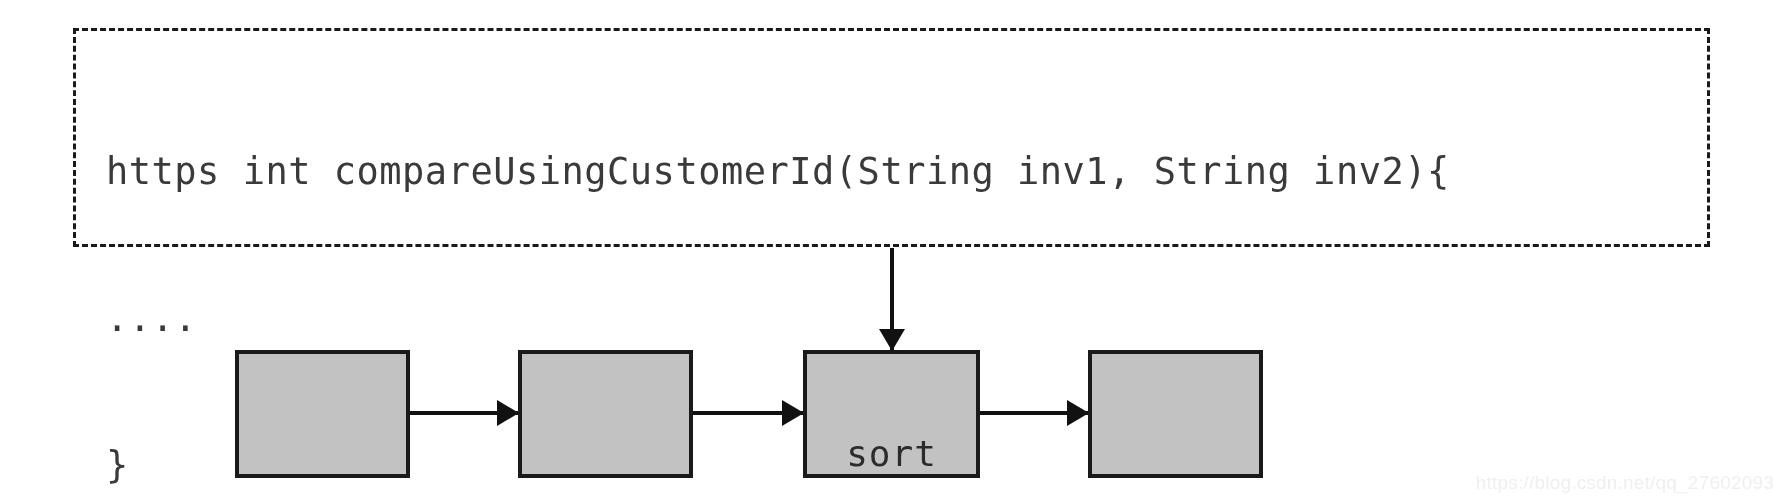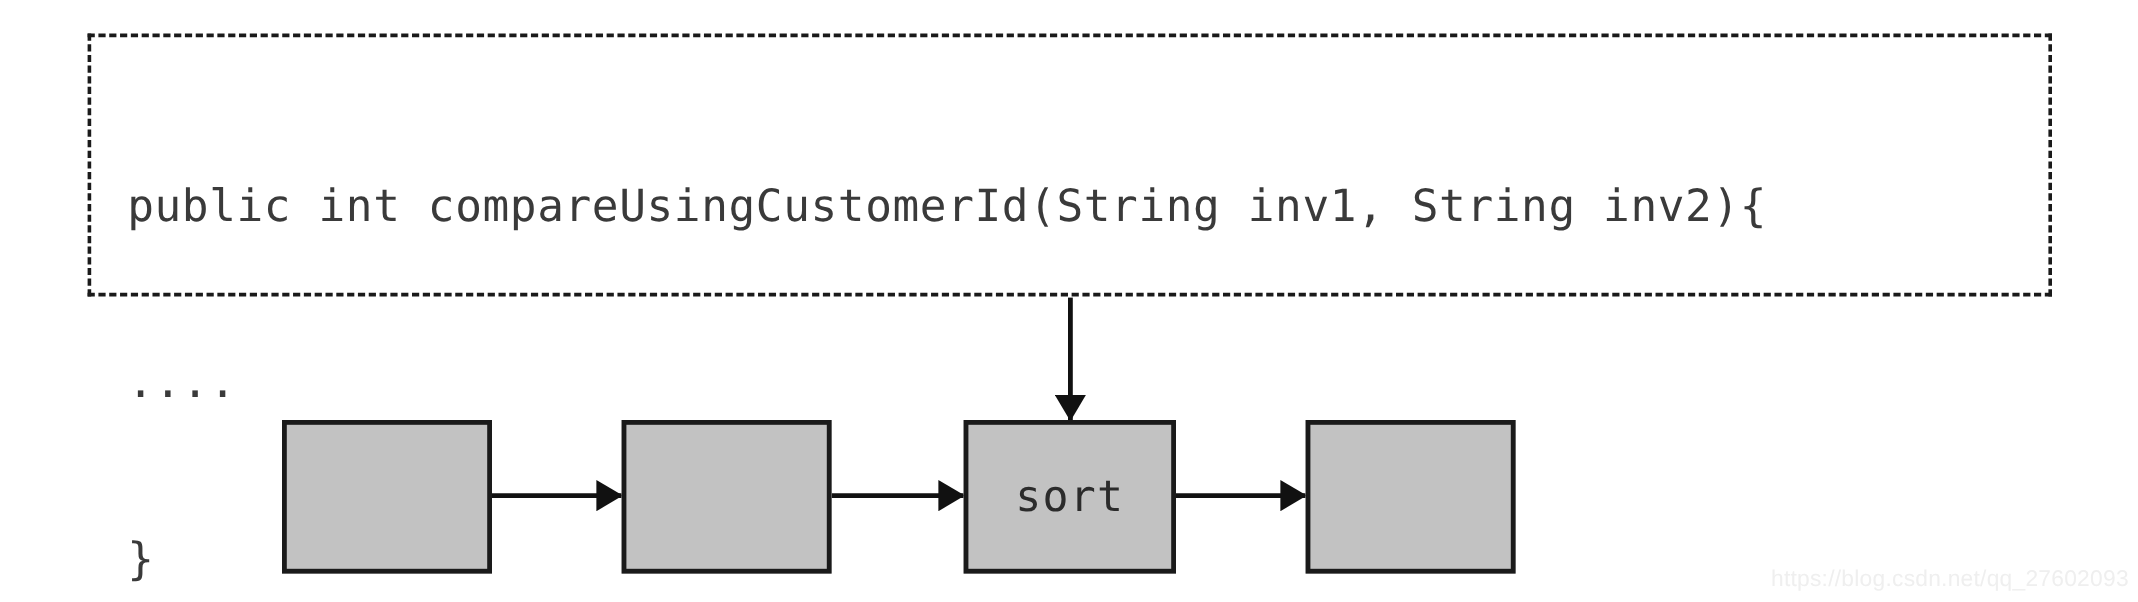--- a/index.html
+++ b/index.html
@@ -54,21 +54,21 @@
     height: 502px;
   }
 
   
   .proc-box {
     position: absolute;
     box-sizing: border-box;
     background: #c2c2c2;
     border: 4px solid #1a1a1a;
     display: flex;
-    align-items: center;
+    align-items: flex-end;
     justify-content: center;
   }
   .proc-label {
     font-family: "DejaVu Sans Mono", "Liberation Mono", monospace;
     font-size: 36px;
     color: #2b2b2b;
     letter-spacing: 1px;
   }
 
   
@@ -83,21 +83,21 @@
     white-space: nowrap;
   }
 </style>
 </head>
 <body>
 
 <div id="canvas">
 
   <div class="code-box">
     <div class="code-text">
-      <span class="code-line">public int compareUsingCustomerId(String inv1, String inv2){</span>
+      <span class="code-line">https int compareUsingCustomerId(String inv1, String inv2){</span>
       <span class="code-line">....</span>
       <span class="code-line">}</span>
     </div>
   </div>
 
   <svg id="diagram" viewBox="0 0 1782 502">
     <defs>
       <marker id="arrowhead" markerWidth="11" markerHeight="9" refX="10" refY="4.5" orient="auto" markerUnits="userSpaceOnUse">
         <polygon points="0,0 11,4.5 0,9" fill="#111111"></polygon>
       </marker>

